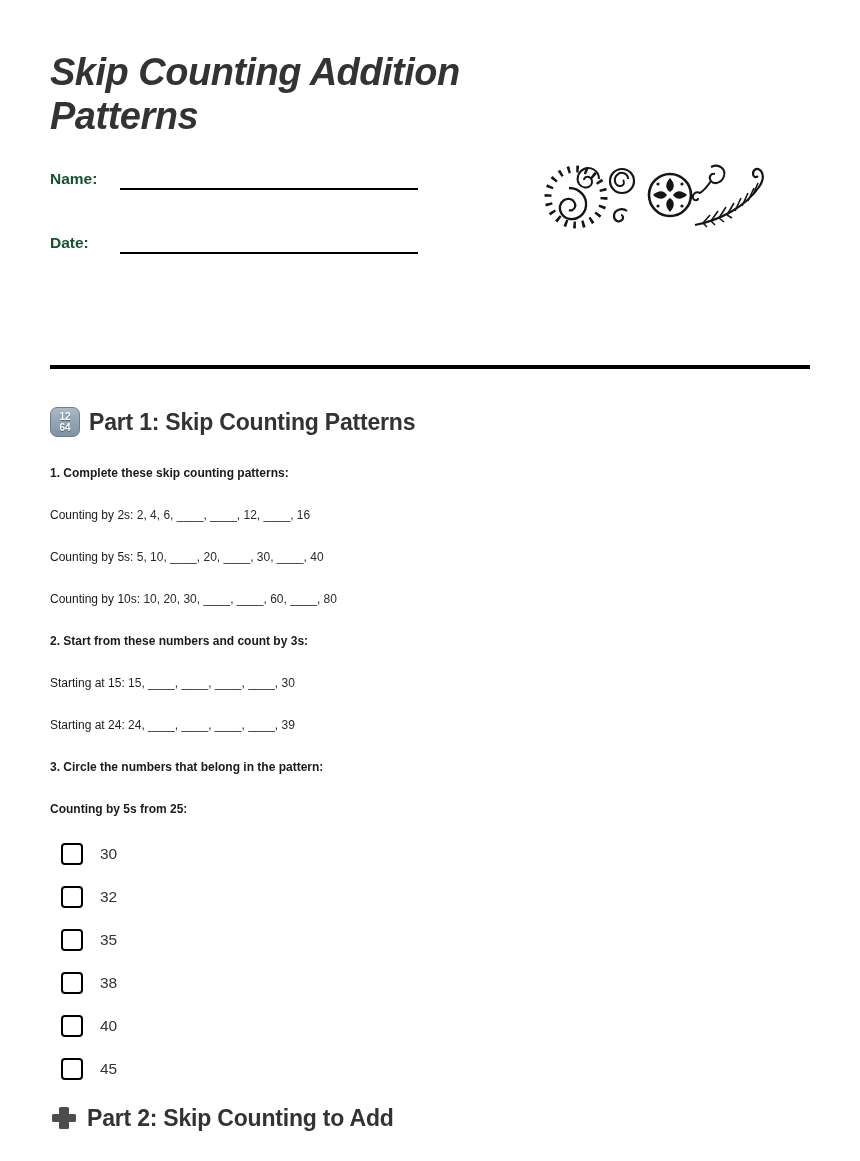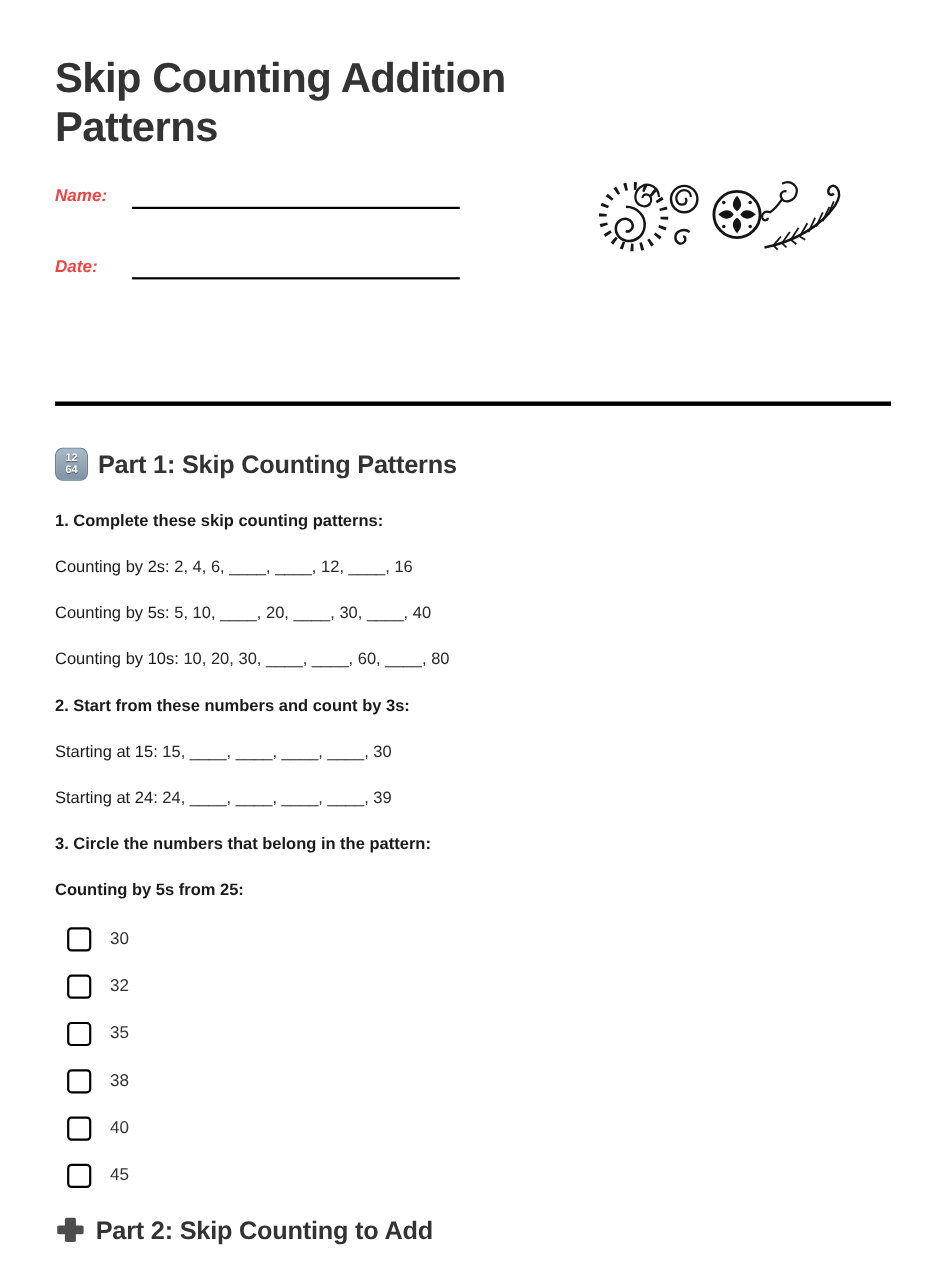--- a/index.html
+++ b/index.html
@@ -9,48 +9,48 @@
     background: #ffffff;
     font-family: "Liberation Sans", sans-serif;
     color: #1f1f1f;
   }
   .content { position: relative; padding: 0 50px; width: 860px; }
 
   .doc-title {
     margin: 0; padding-top: 50px;
     width: 520px;
     font-size: 38px; line-height: 44px; font-weight: 700;
-    color: #333333; letter-spacing: -0.5px;
+    color: #333333; letter-spacing: -0.5px; font-style: italic;
   }
 
   .meta-row { display: flex; align-items: flex-end; height: 24px; }
   .meta-row.name { margin-top: 28px; }
   .meta-row.date { margin-top: 40px; }
-  .meta-label { width: 70px; font-size: 15.5px; font-weight: 700; color: #ef4444; line-height: 22px; font-style: italic; }
+  .meta-label { width: 70px; font-size: 15.5px; font-weight: 700; color: #14532d; line-height: 22px; }
   .write-line { width: 298px; height: 21px; border-bottom: 2.5px solid #000; }
 
   .doodles { position: absolute; left: 543px; top: 157px; width: 230px; height: 78px; }
 
   .divider { margin-top: 111px; border: none; border-top: 4px solid #000; width: 760px; }
 
   .part-heading { display: flex; align-items: center; margin-top: 36px; height: 34px; }
   .part-heading .ph-text { font-size: 23px; font-weight: 700; color: #333333; margin-left: 9px; letter-spacing: -0.2px; }
 
   .numbers-icon {
     width: 30px; height: 30px; border-radius: 7px;
     background: linear-gradient(#a9b9c7, #7e93a4);
     border: 1px solid #6b7f8f;
     display: flex; flex-direction: column; align-items: center; justify-content: center;
     font-size: 10px; font-weight: 700; color: #ffffff; line-height: 11px;
     text-shadow: 0 1px 1px rgba(40,55,70,.7);
     flex: none;
   }
   .plus-icon { width: 28px; height: 28px; flex: none; }
 
-  .q-block p { margin: 0 0 21px 0; font-size: 15px; line-height: 21px; }
+  .q-block p { margin: 0 0 21px 0; font-size: 12px; line-height: 21px; }
   .q-block { margin-top: 24px; }
   .prompt { font-weight: 700; color: #1a1a1a; }
   p.prompt-line { margin-top: 3px; }
   .seq-label { font-weight: 400; color: #1a1a1a; }
   .seq-text { font-weight: 400; color: #2a2a2a; }
 
   .checkbox-group { margin-top: 23px; }
   .checkbox-row { display: flex; align-items: center; height: 22px; margin-bottom: 21px; margin-left: 11px; }
   .checkbox {
     width: 22px; height: 22px; flex: none;

